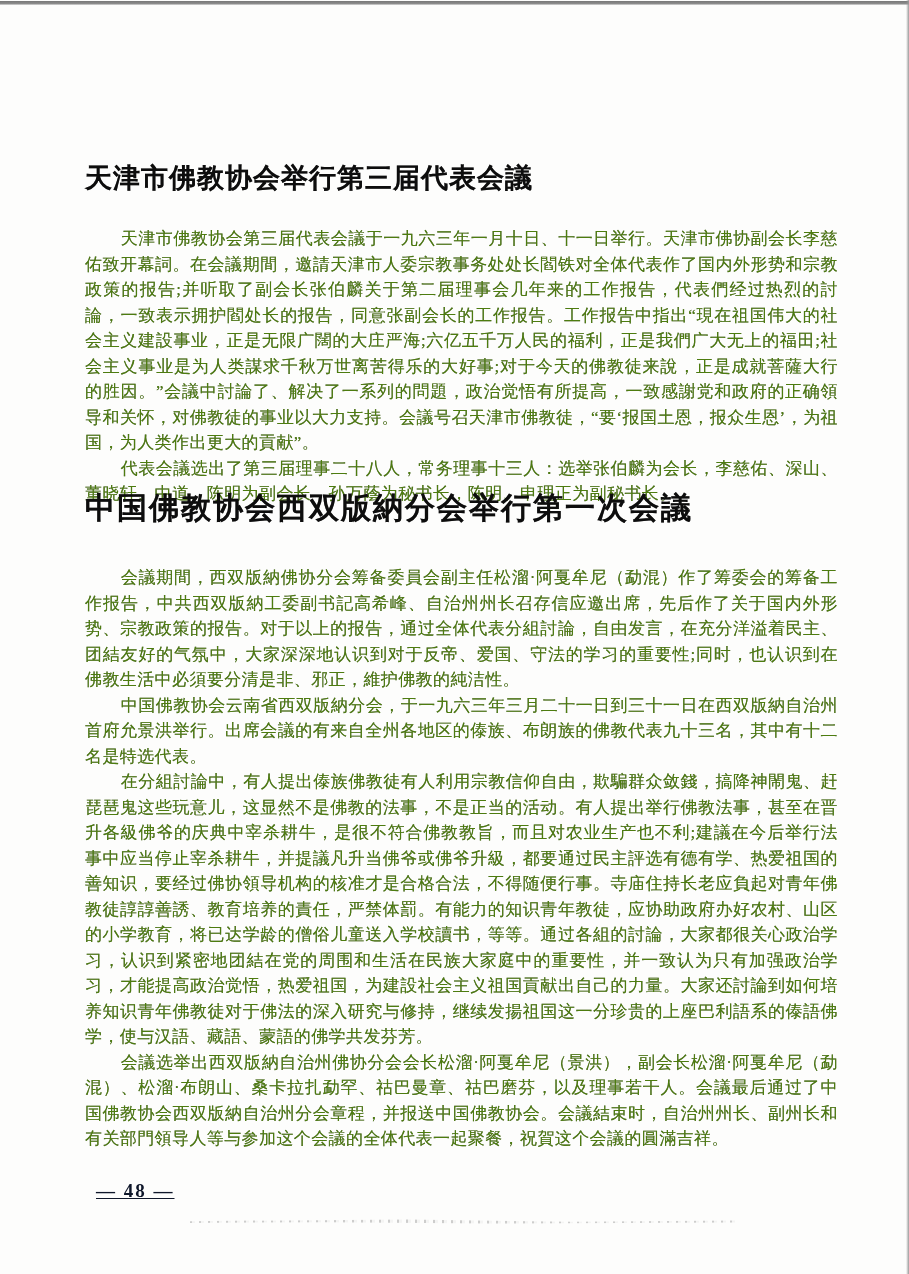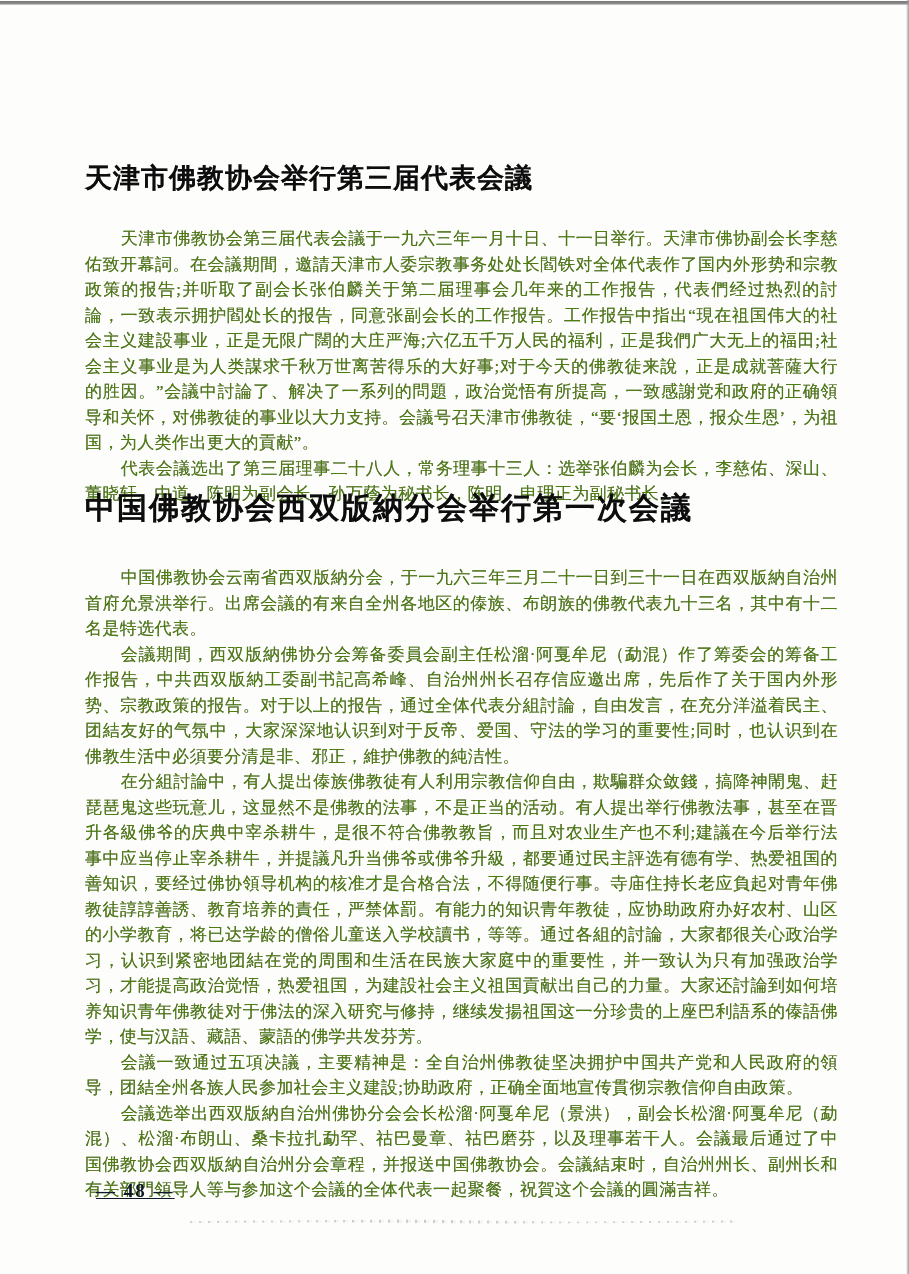--- a/index.html
+++ b/index.html
@@ -100,24 +100,23 @@
   <div class="scan-rightline"></div>
 
   <section class="article article-1">
     <h1 class="article-title">天津市佛教协会举行第三届代表会議</h1>
     <p>天津市佛教协会第三届代表会議于一九六三年一月十日、十一日举行。天津市佛协副会长李慈佑致开幕詞。在会議期間，邀請天津市人委宗教事务处处长閻铁对全体代表作了国内外形势和宗教政策的报告;并听取了副会长张伯麟关于第二届理事会几年来的工作报告，代表們经过热烈的討論，一致表示拥护閻处长的报告，同意张副会长的工作报告。工作报告中指出“現在祖国伟大的社会主义建設事业，正是无限广闊的大庄严海;六亿五千万人民的福利，正是我們广大无上的福田;社会主义事业是为人类謀求千秋万世离苦得乐的大好事;对于今天的佛教徒来說，正是成就菩薩大行的胜因。”会議中討論了、解决了一系列的問題，政治觉悟有所提高，一致感謝党和政府的正确領导和关怀，对佛教徒的事业以大力支持。会議号召天津市佛教徒，“要‘报国土恩，报众生恩’，为祖国，为人类作出更大的貢献”。</p>
     <p>代表会議选出了第三届理事二十八人，常务理事十三人：选举张伯麟为会长，李慈佑、深山、董晓轩、中道、陈明为副会长，孙万蔭为秘书长，陈明、申理正为副秘书长。</p>
   </section>
 
   <section class="article article-2">
     <h1 class="article-title">中国佛教协会西双版納分会举行第一次会議</h1>
+    <p>会議期間，西双版納佛协分会筹备委員会副主任松溜·阿戛牟尼（勐混）作了筹委会的筹备工作报告，中共西双版納工委副书記高希峰、自治州州长召存信应邀出席，先后作了关于国内外形势、宗教政策的报告。对于以上的报告，通过全体代表分組討論，自由发言，在充分洋溢着民主、团結友好的气氛中，大家深深地认识到对于反帝、爱国、守法的学习的重要性;同时，也认识到在佛教生活中必須要分清是非、邪正，維护佛教的純洁性。</p>
     <p>中国佛教协会云南省西双版納分会，于一九六三年三月二十一日到三十一日在西双版納自治州首府允景洪举行。出席会議的有来自全州各地区的傣族、布朗族的佛教代表九十三名，其中有十二名是特选代表。</p>
-    <p>会議期間，西双版納佛协分会筹备委員会副主任松溜·阿戛牟尼（勐混）作了筹委会的筹备工作报告，中共西双版納工委副书記高希峰、自治州州长召存信应邀出席，先后作了关于国内外形势、宗教政策的报告。对于以上的报告，通过全体代表分組討論，自由发言，在充分洋溢着民主、团結友好的气氛中，大家深深地认识到对于反帝、爱国、守法的学习的重要性;同时，也认识到在佛教生活中必須要分清是非、邪正，維护佛教的純洁性。</p>
     <p>在分組討論中，有人提出傣族佛教徒有人利用宗教信仰自由，欺騙群众敛錢，搞降神閙鬼、赶琵琶鬼这些玩意儿，这显然不是佛教的法事，不是正当的活动。有人提出举行佛教法事，甚至在晋升各級佛爷的庆典中宰杀耕牛，是很不符合佛教教旨，而且对农业生产也不利;建議在今后举行法事中应当停止宰杀耕牛，并提議凡升当佛爷或佛爷升級，都要通过民主評选有德有学、热爱祖国的善知识，要经过佛协領导机构的核准才是合格合法，不得随便行事。寺庙住持长老应負起对青年佛教徒諄諄善誘、教育培养的責任，严禁体罰。有能力的知识青年教徒，应协助政府办好农村、山区的小学教育，将已达学龄的僧俗儿童送入学校讀书，等等。通过各組的討論，大家都很关心政治学习，认识到紧密地团結在党的周围和生活在民族大家庭中的重要性，并一致认为只有加强政治学习，才能提高政治觉悟，热爱祖国，为建設社会主义祖国貢献出自己的力量。大家还討論到如何培养知识青年佛教徒对于佛法的深入研究与修持，继续发揚祖国这一分珍贵的上座巴利語系的傣語佛学，使与汉語、藏語、蒙語的佛学共发芬芳。</p>
-    <p>会議一致通过五項决議，主要精神是：全自治州佛教徒坚决拥护中国共产党和人民政府的領导，团結全州各族人民参加社会主义建設;协助政府，正确全面地宣传貫彻宗教信仰自由政策。</p>
     <p>会議选举出西双版納自治州佛协分会会长松溜·阿戛牟尼（景洪），副会长松溜·阿戛牟尼（勐混）、松溜·布朗山、桑卡拉扎勐罕、祜巴曼章、祜巴磨芬，以及理事若干人。会議最后通过了中国佛教协会西双版納自治州分会章程，并报送中国佛教协会。会議結束时，自治州州长、副州长和有关部門領导人等与参加这个会議的全体代表一起聚餐，祝賀这个会議的圓滿吉祥。</p>
   </section>
 
   <div class="page-number">— 48 —</div>
 
   <div class="scan-noise"></div>
 
 </div>
 
 </body></html>

